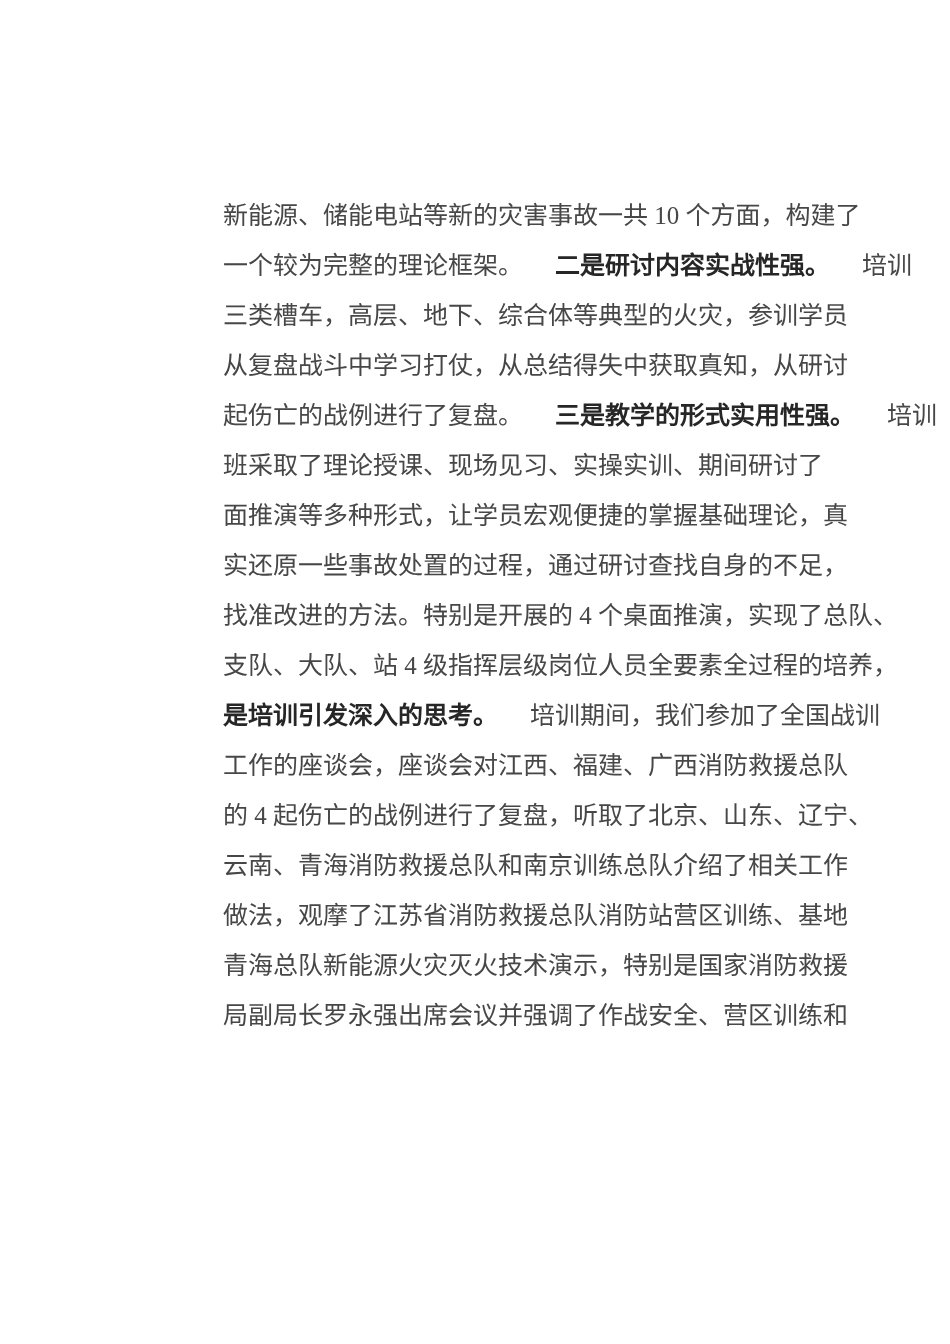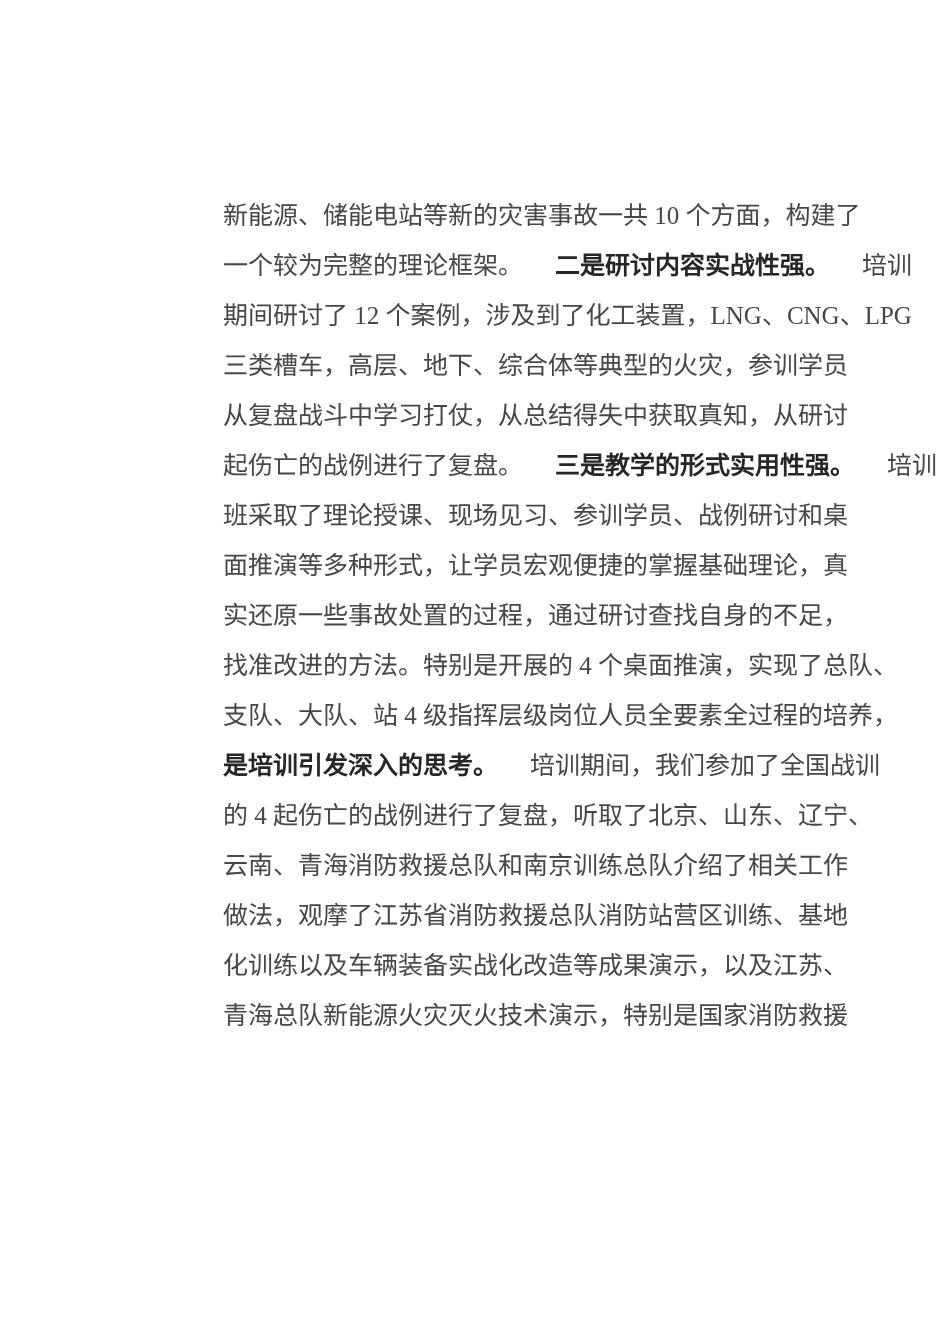--- a/index.html
+++ b/index.html
@@ -39,29 +39,29 @@
     color:var(--bold-color);
   }
 </style>
 </head>
 <body>
 
 <div class="page">
   <div class="content">
       <div class="line"><span class="seg">新能源、储能电站等新的灾害事故一共 10 个方面，构建了</span></div>
       <div class="line"><span class="seg">一个较为完整的理论框架。</span><span class="seg b">二是研讨内容实战性强。</span><span class="seg">培训</span></div>
-      <div class="line"><span class="seg">期间研讨了 12 个案例，涉及到了化工装置，LNG、CNG、LPG</span></div>
       <div class="line"><span class="seg">三类槽车，高层、地下、综合体等典型的火灾，参训学员</span></div>
       <div class="line"><span class="seg">从复盘战斗中学习打仗，从总结得失中获取真知，从研讨</span></div>
       <div class="line"><span class="seg">起伤亡的战例进行了复盘。</span><span class="seg b">三是教学的形式实用性强。</span><span class="seg">培训</span></div>
-      <div class="line"><span class="seg">班采取了理论授课、现场见习、参训学员、战例研讨和桌</span></div>
+      <div class="line"><span class="seg">班采取了理论授课、现场见习、实操实训、期间研讨了</span></div>
       <div class="line"><span class="seg">面推演等多种形式，让学员宏观便捷的掌握基础理论，真</span></div>
       <div class="line"><span class="seg">实还原一些事故处置的过程，通过研讨查找自身的不足，</span></div>
       <div class="line"><span class="seg">找准改进的方法。特别是开展的 4 个桌面推演，实现了总队、</span></div>
       <div class="line"><span class="seg">支队、大队、站 4 级指挥层级岗位人员全要素全过程的培养，</span></div>
       <div class="line"><span class="seg b">是培训引发深入的思考。</span><span class="seg">培训期间，我们参加了全国战训</span></div>
+      <div class="line"><span class="seg">工作的座谈会，座谈会对江西、福建、广西消防救援总队</span></div>
       <div class="line"><span class="seg">的 4 起伤亡的战例进行了复盘，听取了北京、山东、辽宁、</span></div>
       <div class="line"><span class="seg">云南、青海消防救援总队和南京训练总队介绍了相关工作</span></div>
       <div class="line"><span class="seg">做法，观摩了江苏省消防救援总队消防站营区训练、基地</span></div>
-      <div class="line"><span class="seg">化训练以及车辆装备实战化改造等成果演示，以及江苏、</span></div>
       <div class="line"><span class="seg">青海总队新能源火灾灭火技术演示，特别是国家消防救援</span></div>
+      <div class="line"><span class="seg">局副局长罗永强出席会议并强调了作战安全、营区训练和</span></div>
     </div>
 </div>
 
 </body></html>

